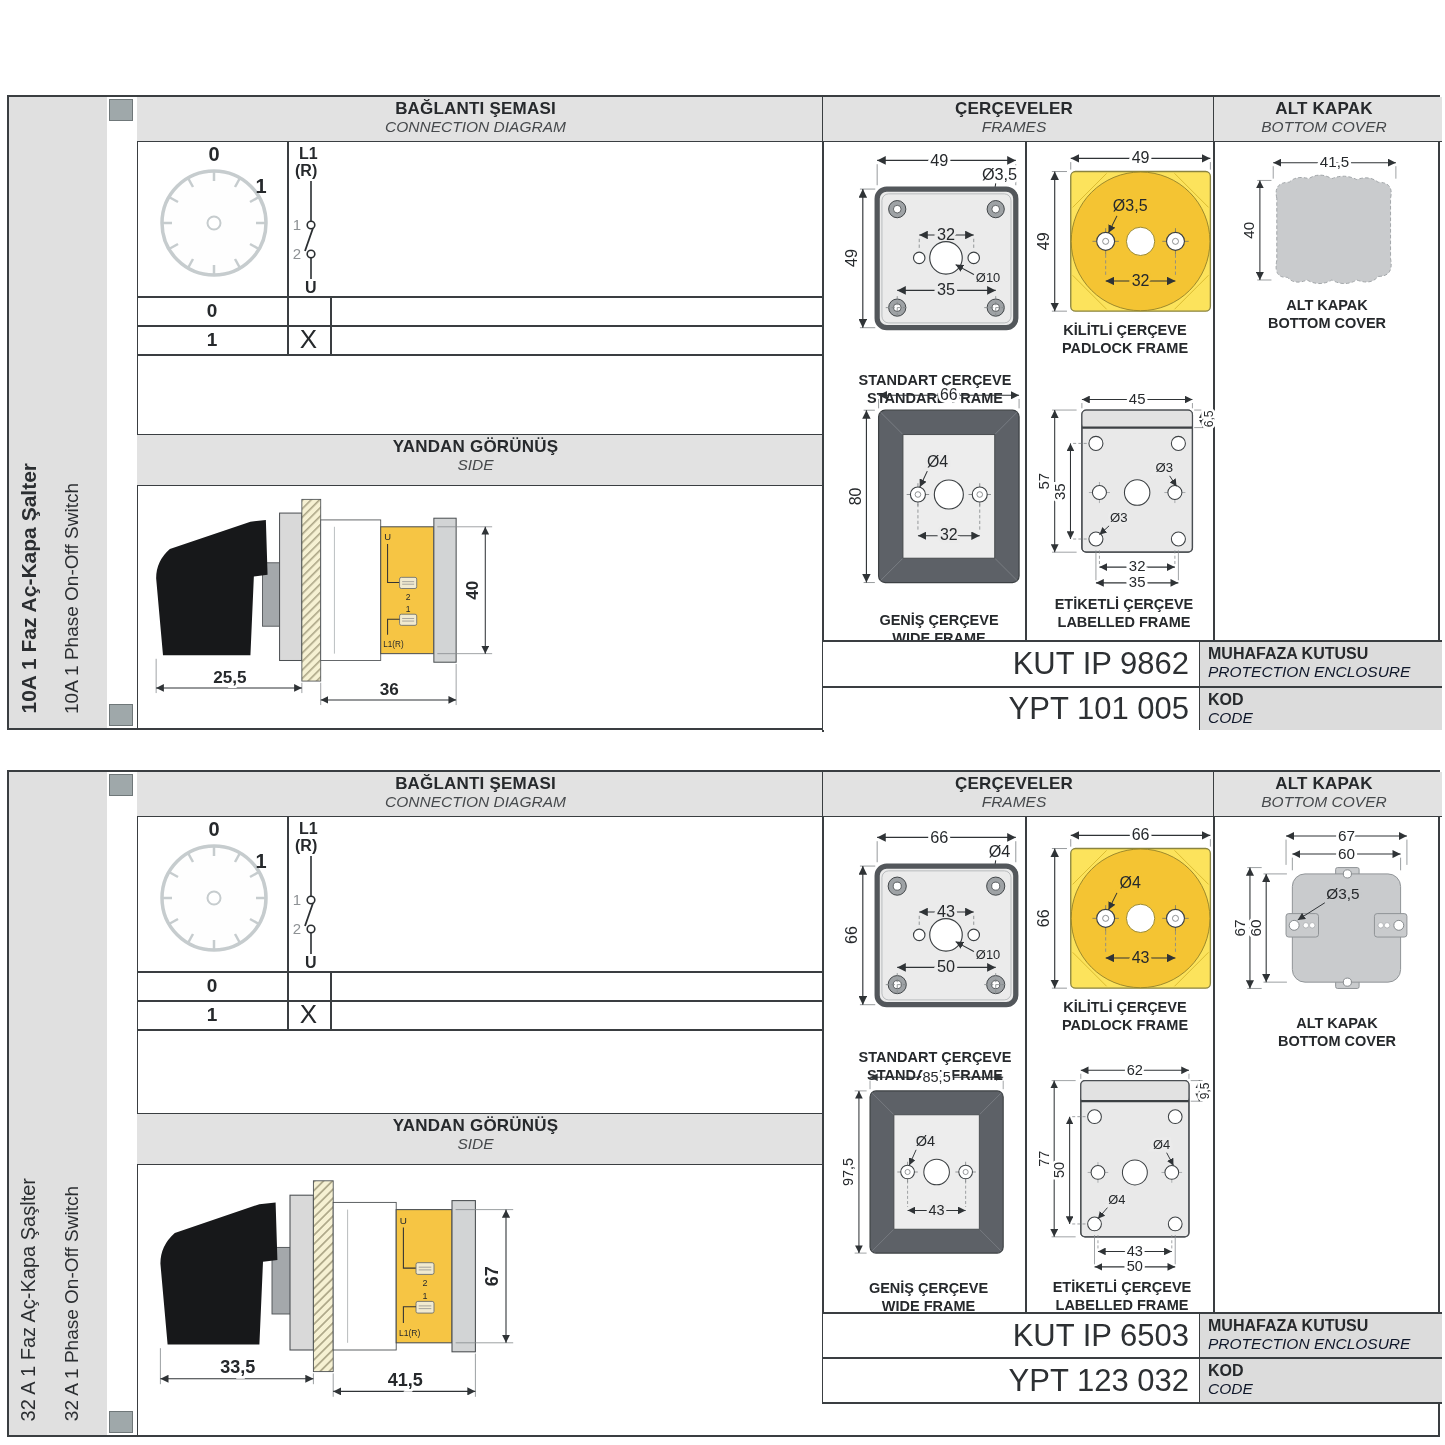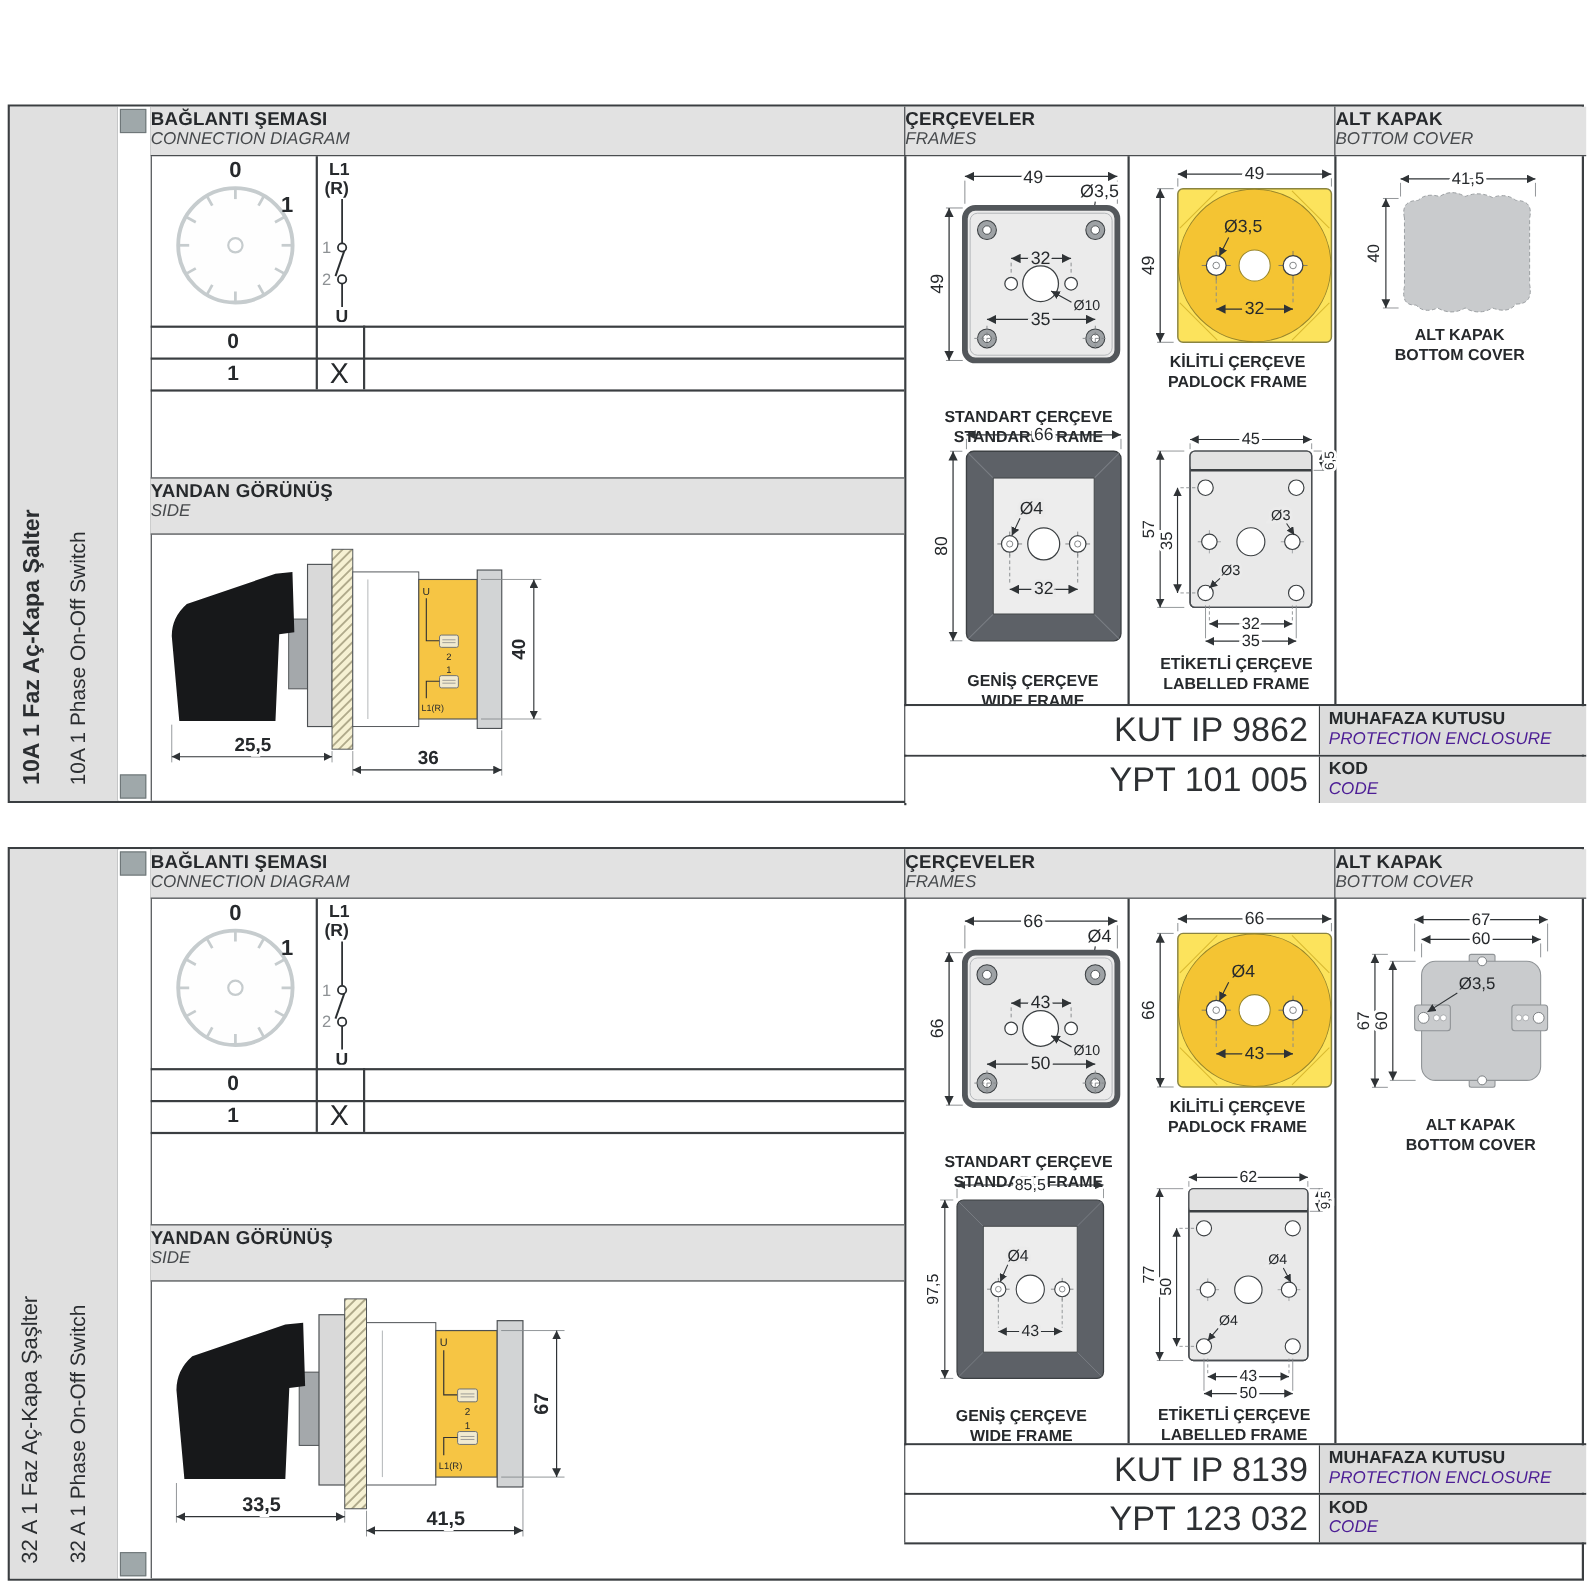--- a/index.html
+++ b/index.html
@@ -5,32 +5,32 @@
   html,body{margin:0;padding:0;background:#fff;}
   body{width:1445px;height:1445px;position:relative;font-family:"Liberation Sans",sans-serif;color:#26292c;overflow:hidden;}
   .panel{position:absolute;left:7px;width:1433px;border:2px solid #3a3e41;box-sizing:border-box;background:#fff;}
   .abs{position:absolute;}
   .vline{position:absolute;width:1.5px;background:#3a3e41;}
   .hline{position:absolute;height:1.5px;background:#3a3e41;}
   .sidebar{position:absolute;left:0;top:0;bottom:0;width:98px;background:#e0e0e0;border-right:1.5px solid #3a3e41;}
   .vtext{position:absolute;bottom:14px;writing-mode:vertical-rl;transform:rotate(180deg);white-space:nowrap;color:#2b2e31;}
   .strip{position:absolute;left:98px;top:0;bottom:0;width:30px;background:#fff;border-right:1.5px solid #3a3e41;}
   .corner{position:absolute;left:2px;width:24px;height:22px;background:#9fa8aa;border:1px solid #6f7779;box-sizing:border-box;}
-  .hdr{position:absolute;background:#e2e2e2;border-bottom:1.5px solid #3a3e41;box-sizing:border-box;text-align:left;padding:2px 8px 0 0;}
+  .hdr{position:absolute;background:#e2e2e2;border-bottom:1.5px solid #3a3e41;box-sizing:border-box;text-align:center;padding:2px 8px 0 0;}
   .hdr .tr{font-weight:bold;font-size:17px;letter-spacing:.2px;}
   .hdr .en{font-style:italic;font-size:15.5px;color:#46494c;margin-top:-1px;}
   .bl{border-left:1.5px solid #3a3e41;}
   .bt{border-top:1.5px solid #3a3e41;}
   .rowlabel{position:absolute;font-weight:bold;font-size:19px;text-align:center;}
   .xmark{font-weight:400;font-size:26px;}
   .cap{text-align:center;font-weight:bold;font-size:14.5px;line-height:1.25;color:#26292c;margin-top:2px;}
   .codeval{position:absolute;text-align:right;font-size:31px;color:#2d3033;display:flex;align-items:center;justify-content:flex-end;padding-right:10px;box-sizing:border-box;background:#fff;}
   .codelabel{position:absolute;background:#dcdcdc;border-left:1.5px solid #3a3e41;box-sizing:border-box;padding:3px 0 1px 8px;}
   .codelabel .tr{font-weight:bold;font-size:16px;}
-  .codelabel .en{font-style:italic;font-size:15.5px;color:#4c1d95;}
+  .codelabel .en{font-style:italic;font-size:15.5px;color:#0f172a;}
   svg{display:block;}
   svg text{fill:#26292c;text-anchor:middle;font-family:"Liberation Sans",sans-serif;}
   .d{font-size:17px;}
   .db{font-size:20px;font-weight:bold;}
   .sm{font-size:13.5px;}
   .dl{stroke:#2f3336;stroke-width:1.2;marker-start:url(#arr);marker-end:url(#arr);}
   .ldr{stroke:#2f3336;stroke-width:1.1;marker-end:url(#arr);fill:none;}
   .ext{stroke:#85898c;stroke-width:0.9;}
   .extd{stroke:#85898c;stroke-width:0.9;stroke-dasharray:3.5 2.5;}
   .oln{stroke:#3c4043;stroke-width:1.2;fill:#fff;}
@@ -697,21 +697,21 @@
       </g>
       <text class="d hc" x="124" y="80">Ø3,5</text>
       <line class="ldr" x1="104" y1="84" x2="74" y2="103"></line>
     </svg>
     <div class="cap"><span>ALT KAPAK</span><br><span>BOTTOM COVER</span></div>
   </div>
 
   <div class="hline" style="left:813px;top:540px;width:620px"></div>
   <div class="hline" style="left:813px;top:585px;width:620px"></div>
   <div class="hline" style="left:813px;top:630px;width:620px"></div>
-  <div class="codeval" style="left:814px;top:542px;width:376px;height:43px">KUT IP 8139</div>
+  <div class="codeval" style="left:814px;top:542px;width:376px;height:43px">KUT IP 6503</div>
   <div class="codelabel" style="left:1190px;top:542px;width:243px;height:43px">
     <div class="tr">MUHAFAZA KUTUSU</div>
     <div class="en">PROTECTION ENCLOSURE</div>
   </div>
   <div class="codeval" style="left:814px;top:587px;width:376px;height:43px">YPT 123 032</div>
   <div class="codelabel" style="left:1190px;top:587px;width:243px;height:43px">
     <div class="tr">KOD</div>
     <div class="en">CODE</div>
   </div>
 </div>

